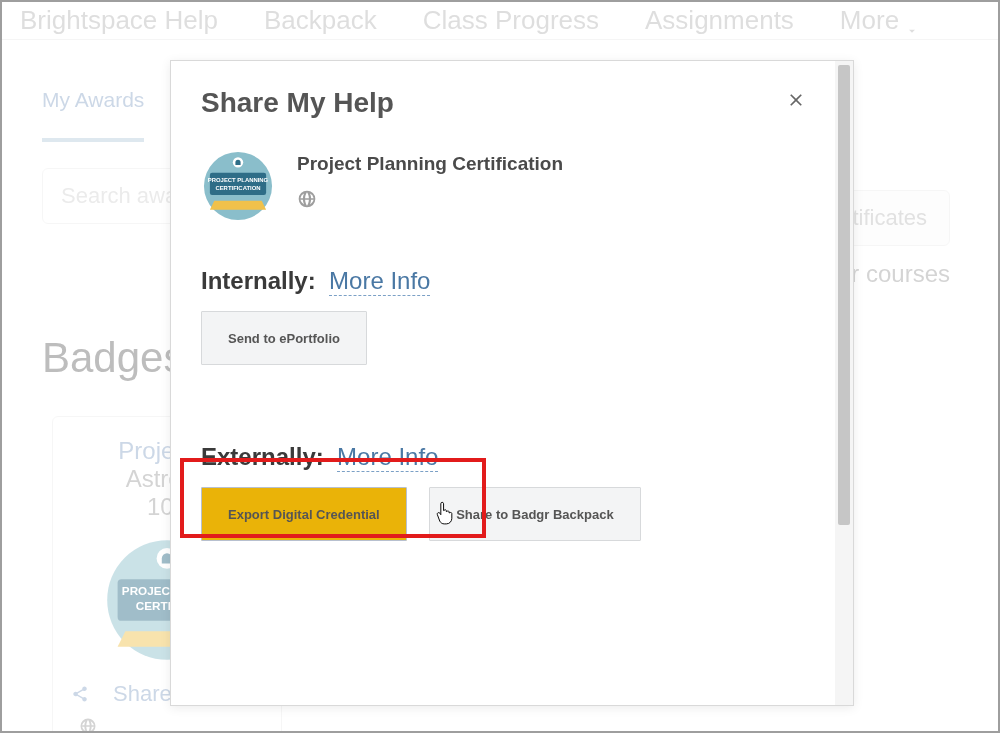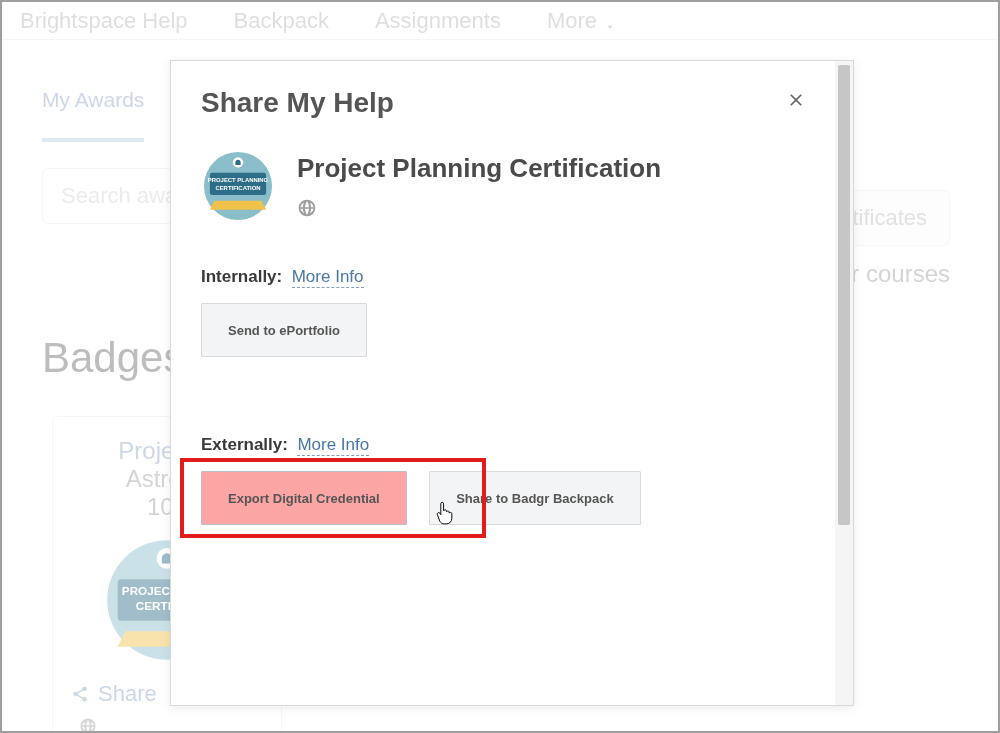--- a/index.html
+++ b/index.html
@@ -13,21 +13,21 @@
     overflow:hidden;
     color:#333;
   }
   
   .topnav {
     display:flex;
     gap:46px;
     padding:0 18px;
     height:38px;
     align-items:center;
-    font-size:22px;
+    font-size:26px;
     color:#b7b7b7;
     border-bottom:1px solid #e9e9e9;
   }
   .topnav .nav-item { cursor:pointer; white-space:nowrap; display:flex; align-items:center; gap:6px;}
   .chev-down { width:14px; height:14px; display:inline-block; }
   .chev-down svg { width:14px; height:14px; fill:#b7b7b7; }
 
   
   .page {
     position:absolute; inset:40px 0 0 0;
@@ -62,21 +62,21 @@
     margin-left:10px;
     width:230px;
     border:1px solid #ececec;
     border-radius:6px;
     padding:20px 8px;
     text-align:center;
   }
   .badge-card .title { color:#8fa8c9; font-size:24px; }
   .badge-card .line2, .badge-card .line3 { color:#a0a0a0; font-size:24px; }
   .badge-card .badge-img { width:130px; height:130px; margin:14px auto; }
-  .share-ln { color:#8fa8c9; font-size:22px; display:flex; align-items:center; gap:9px; justify-content:flex-start; padding-left:10px; margin-top:16px;}
+  .share-ln { color:#8fa8c9; font-size:22px; display:flex; align-items:center; gap:24px; justify-content:flex-start; padding-left:10px; margin-top:16px;}
   .globe-sm { color:#a0a0a0; font-size:18px; text-align:left; padding-left:18px; margin-top:10px;}
 
   
   .dim {
     position:absolute; inset:0;
     background:rgba(255,255,255,0.55);
     pointer-events:none;
   }
 
   
@@ -99,44 +99,44 @@
 
   .modal h2 { margin:0 0 30px 0; font-size:28px; color:#555; font-weight:700; }
   .close-x {
     position:absolute; right:42px; top:24px;
     font-size:26px; color:#666; cursor:pointer;
     width:30px; height:30px; display:flex; align-items:center; justify-content:center;
   }
 
   .award-row { display:flex; gap:22px; align-items:flex-start; margin-bottom:44px;}
   .award-row .badge-svg { width:74px; height:74px; flex:0 0 74px; }
-  .award-row .atitle { font-size:26px; font-weight:700; color:#4a4a4a; margin-top:4px;}
+  .award-row .atitle { font-size:19px; font-weight:700; color:#4a4a4a; margin-top:4px;}
   .award-row .globe { margin-top:14px; color:#9e9e9e; }
   .award-row .globe svg{ width:20px; height:20px; fill:#9e9e9e;}
 
-  .sect-label { font-size:17px; color:#444; margin-bottom:16px;}
+  .sect-label { font-size:24px; color:#444; margin-bottom:16px;}
   .sect-label b { font-weight:700; color:#3a3a3a;}
   .more-info {
     color:#4a78a4;
     border-bottom:1px dashed #7ba0c6;
     padding-bottom:1px;
     cursor:pointer;
   }
 
   .btn {
     display:inline-flex; align-items:center; justify-content:center;
     height:54px; padding:0 26px;
     background:#f3f4f5;
     border:1px solid #d7d9db;
     border-radius:1px;
     font-size:13px; font-weight:700; color:#555;
     cursor:pointer;
     margin-right:18px; margin-bottom:18px;
   }
-  .btn.hover { background:#fca5a5; border-color:#b7c0cf; }
+  .btn.hover { background:#eab308; border-color:#b7c0cf; }
 
   .ext-row { margin-top:60px; }
 
   .highlight-box{
     position:absolute;
     left:178px; top:456px;
     width:306px; height:80px;
     border:4px solid #e21b1b;
     pointer-events:none;
   }
@@ -152,20 +152,21 @@
   .badge-circle { fill:#8abecb; }
   .badge-band   { fill:#2e6d87; }
   .badge-ribbon { fill:#f0c14b; }
 </style>
 </head>
 <body>
 
 <div class="topnav">
   <span class="nav-item">Brightspace Help</span>
   <span class="nav-item">Backpack</span>
+  <span class="nav-item">Class Progress</span>
   <span class="nav-item">Assignments</span>
   <span class="nav-item">
     <span>More</span>
     <span class="chev-down">
       <svg viewBox="0 0 24 24">
           <path d="M7 10l5 5 5-5z"></path>
         </svg>
     </span>
   </span>
 </div>

